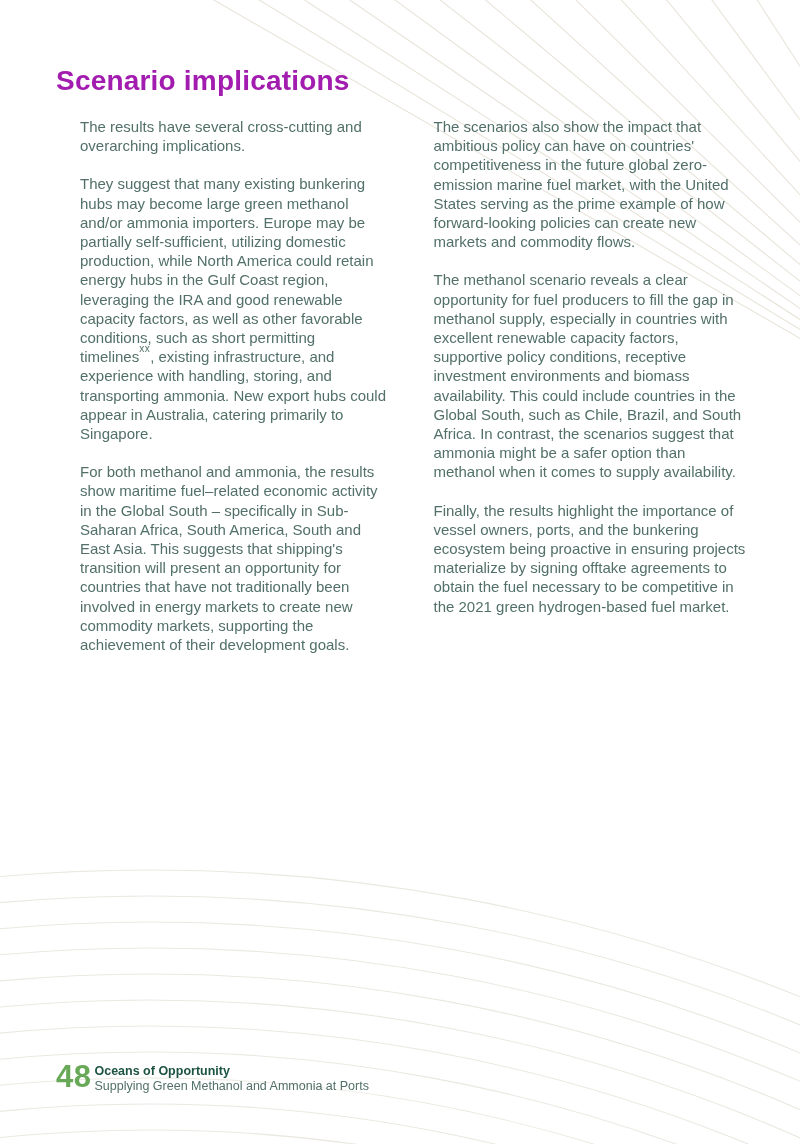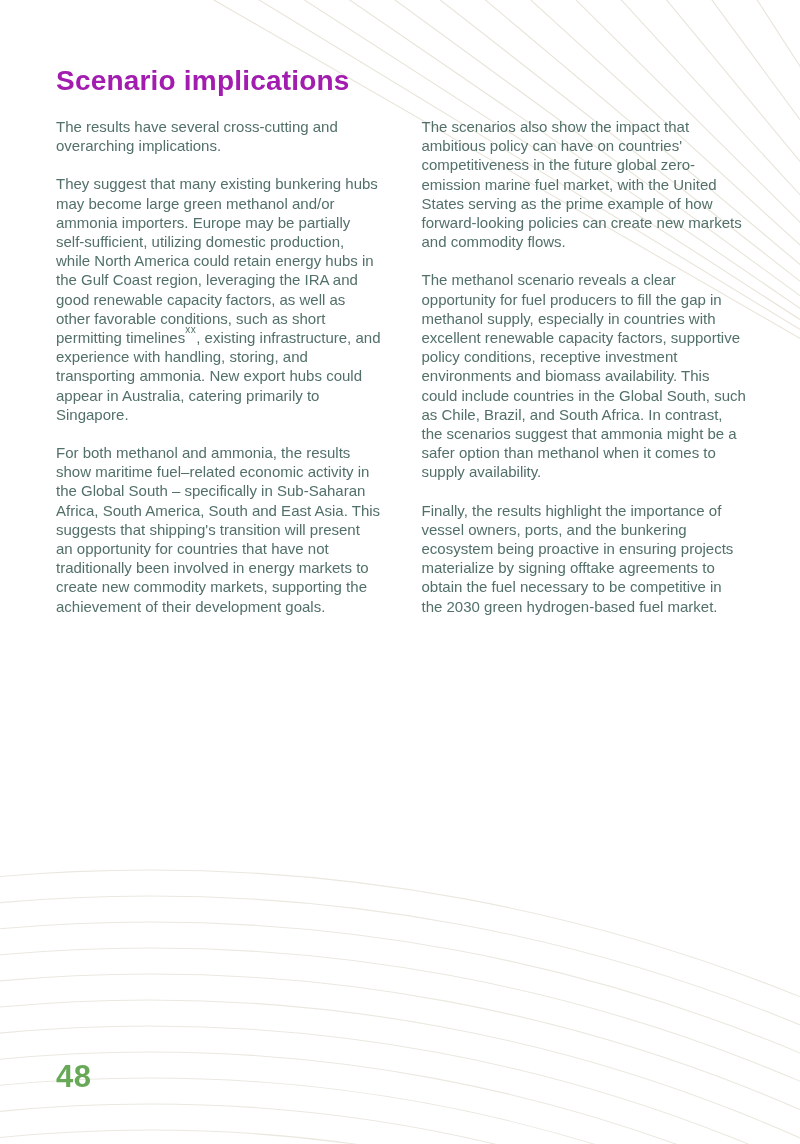--- a/index.html
+++ b/index.html
@@ -20,21 +20,21 @@
   .deco circle { fill:none; stroke-width:1.1; }
 
   .content {
     position:absolute; left:56px; top:64px; width:690px;
   }
   h1.page-title {
     font-size:28px; line-height:33px; font-weight:700;
     color:#a21caf; letter-spacing:0.2px;
     margin:0 0 20px 0;
   }
-  .cols { display:flex; gap:41px; }
+  .cols { display:flex; gap:41px;margin-left:24px; }
   .col { width:332px; }
   .col p {
     font-size:15px; line-height:19.2px;
     color:#527069;
     margin:0 0 19px 0;
     text-align:left;
   }
   .col p sup {
     font-size:10px; line-height:0;
     position:relative; top:-4px;
@@ -104,22 +104,26 @@
 
     <div class="cols">
       <div class="col">
         <p>The results have several cross-cutting and overarching implications.</p>
         <p><span>They suggest that many existing bunkering hubs may become large green methanol and/or ammonia importers. Europe may be partially self-sufficient, utilizing domestic production, while North America could retain energy hubs in the Gulf Coast region, leveraging the IRA and good renewable capacity factors, as well as other favorable conditions, such as short permitting timelines</span><sup>xx</sup><span>, existing infrastructure, and experience with handling, storing, and transporting ammonia. New export hubs could appear in Australia, catering primarily to Singapore.</span></p>
         <p>For both methanol and ammonia, the results show maritime fuel–related economic activity in the Global South – specifically in Sub-Saharan Africa, South America, South and East Asia. This suggests that shipping's transition will present an opportunity for countries that have not traditionally been involved in energy markets to create new commodity markets, supporting the achievement of their development goals.</p>
       </div>
       <div class="col">
         <p>The scenarios also show the impact that ambitious policy can have on countries' competitiveness in the future global zero-emission marine fuel market, with the United States serving as the prime example of how forward-looking policies can create new markets and commodity flows.</p>
         <p>The methanol scenario reveals a clear opportunity for fuel producers to fill the gap in methanol supply, especially in countries with excellent renewable capacity factors, supportive policy conditions, receptive investment environments and biomass availability. This could include countries in the Global South, such as Chile, Brazil, and South Africa. In contrast, the scenarios suggest that ammonia might be a safer option than methanol when it comes to supply availability.</p>
-        <p>Finally, the results highlight the importance of vessel owners, ports, and the bunkering ecosystem being proactive in ensuring projects materialize by signing offtake agreements to obtain the fuel necessary to be competitive in the 2030 green hydrogen-based fuel market.</p>
+        <p>Finally, the results highlight the importance of vessel owners, ports, and the bunkering ecosystem being proactive in ensuring projects materialize by signing offtake agreements to obtain the fuel necessary to be competitive in the 2021 green hydrogen-based fuel market.</p>
       </div>
     </div>
   </main>
 
   <footer class="footer">
     <div class="page-number">48</div>
+    <div class="footer-text">
+      <div class="footer-title">Oceans of Opportunity</div>
+      <div class="footer-subtitle">Supplying Green Methanol and Ammonia at Ports</div>
+    </div>
   </footer>
 
 </div>
 
 </body></html>

